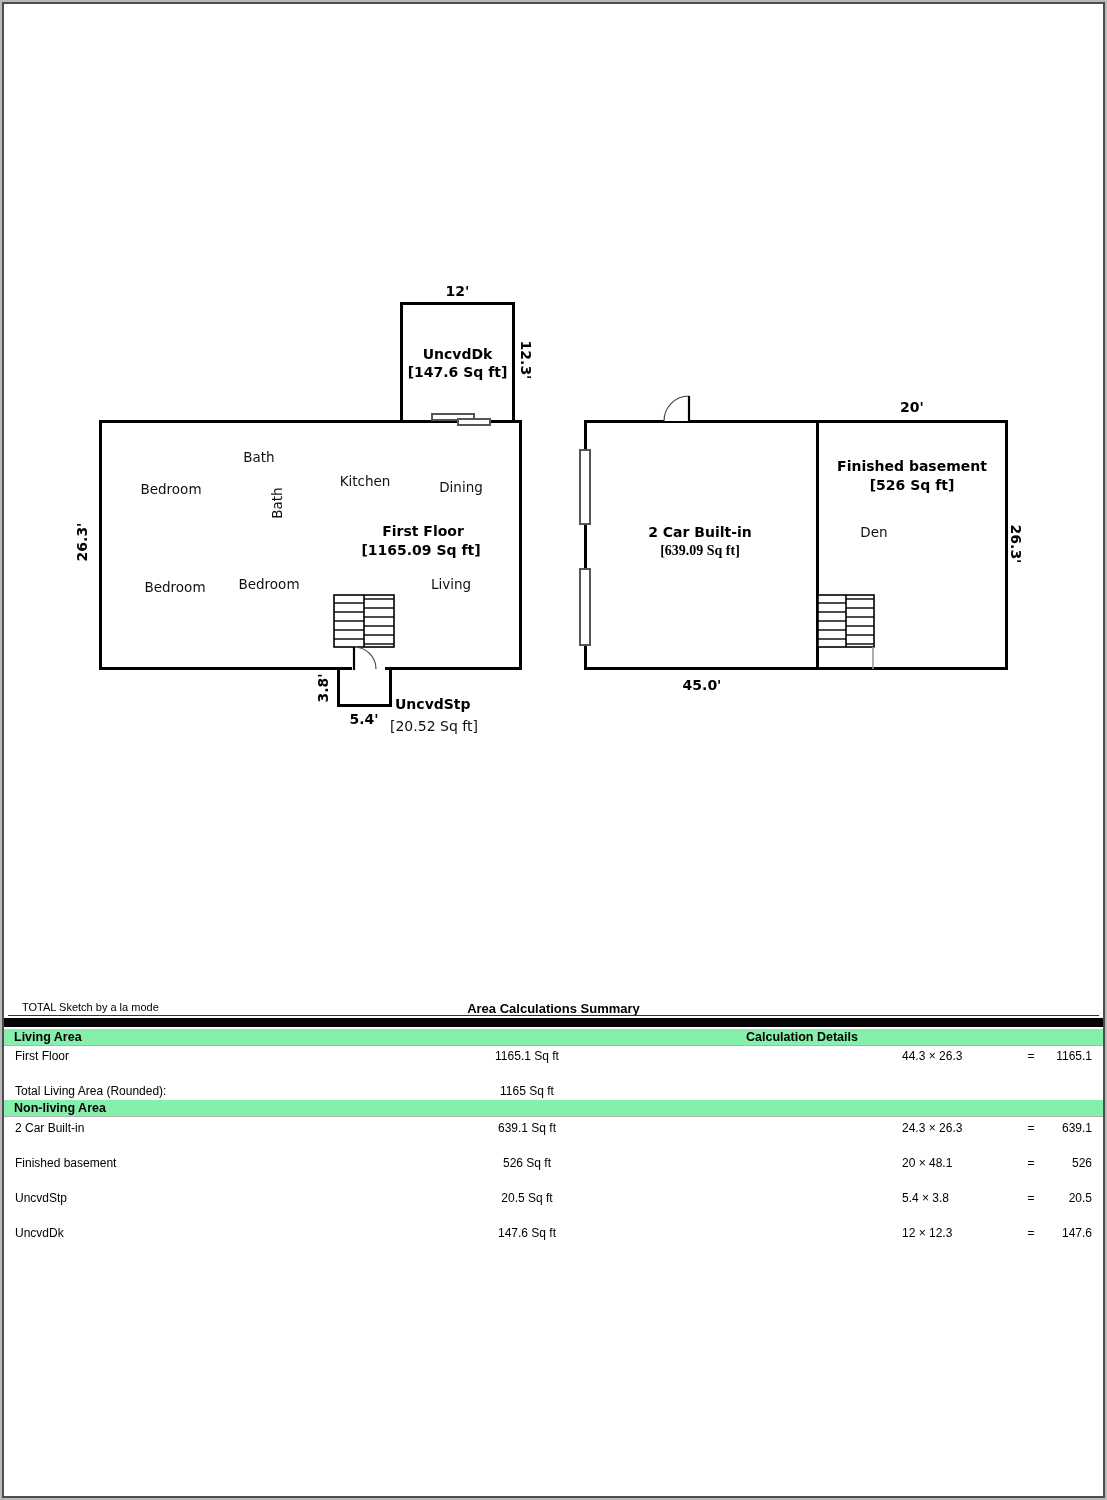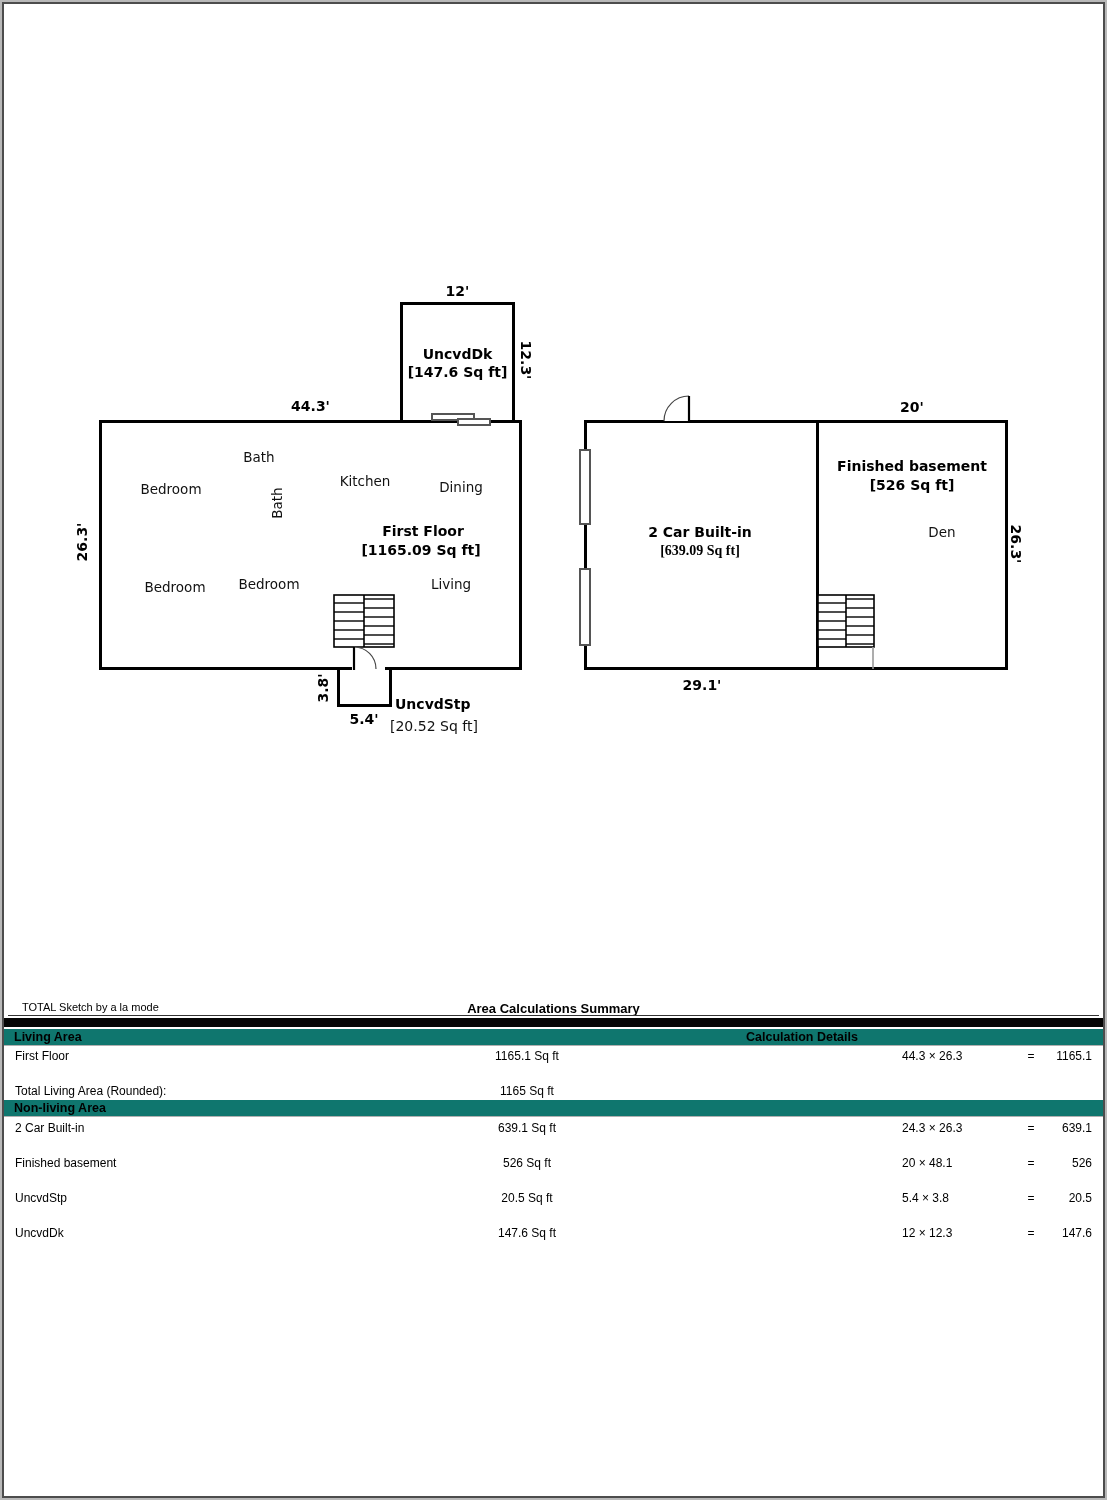--- a/index.html
+++ b/index.html
@@ -18,21 +18,21 @@
   .rot-cw{transform:rotate(90deg);}
   .symbol{position:absolute;}
   .winrect{position:absolute;background:#fff;border:2px solid #555;box-sizing:border-box;}
 
   
   .summary{position:absolute;left:0;top:0;width:1103px;font-family:"Liberation Sans",sans-serif;font-size:12px;color:#000;}
   .brand{position:absolute;left:20px;top:999px;font-size:11px;white-space:nowrap;}
   .sum-title{position:absolute;left:0;top:999px;width:1103px;text-align:center;font-weight:bold;font-size:13px;}
   .rule{position:absolute;left:6px;top:1013px;width:1091px;height:1px;background:#333;}
   .blackbar{position:absolute;left:0;top:1016px;width:1103px;height:9px;background:#050505;}
-  .band{position:absolute;left:0;width:1103px;height:17px;background:#0f766e;border-bottom:1px solid #b0b0b0;box-sizing:border-box;}
+  .band{position:absolute;left:0;width:1103px;height:17px;background:#86efac;border-bottom:1px solid #b0b0b0;box-sizing:border-box;}
   .band .bl{position:absolute;left:12px;top:1px;font-weight:bold;font-size:12.5px;}
   .band .bc{position:absolute;left:697px;top:1px;width:206px;text-align:center;font-weight:bold;font-size:12.5px;}
   .trow{position:absolute;left:0;width:1103px;height:16px;line-height:16px;}
   .c-name{position:absolute;left:13px;white-space:nowrap;}
   .c-area{position:absolute;left:425px;width:200px;text-align:center;white-space:nowrap;}
   .c-calc{position:absolute;right:13px;top:0;display:flex;}
   .c-calc .expr{display:inline-block;width:120px;text-align:left;}
   .c-calc .eq{display:inline-block;width:18px;text-align:center;}
   .c-calc .val{display:inline-block;width:52px;text-align:right;}
   .bold{font-weight:normal;}
@@ -43,21 +43,20 @@
 <div class="page">
 
   <div class="box" style="left:398px;top:300px;width:115px;height:121px;display:flex;flex-direction:column;align-items:center;justify-content:center;row-gap:2px;">
     <span class="bold" style="font-size:14px;font-weight:bold;">UncvdDk</span>
     <span style="font-size:14px;font-weight:bold;">[147.6 Sq ft]</span>
   </div>
   <div class="dim" style="left:398px;top:281px;width:115px;">12'</div>
   <div class="dim vrot rot-cw" style="left:499px;top:349px;width:50px;">12.3'</div>
 
   <div class="box" style="left:97px;top:418px;width:423px;height:250px;"></div>
-  <div class="dim" style="left:97px;top:396px;width:423px;">44.3'</div>
   <div class="dim vrot rot-ccw" style="left:55px;top:531px;width:50px;">26.3'</div>
 
   <div class="winrect" style="left:429px;top:411px;width:44px;height:8px;"></div>
   <div class="winrect" style="left:455px;top:416px;width:34px;height:8px;"></div>
 
   <div class="room" style="left:227px;top:447px;width:60px;">Bath</div>
   <div class="room" style="left:124px;top:479px;width:90px;">Bedroom</div>
   <div class="room vrot rot-ccw" style="left:250px;top:492px;width:50px;">Bath</div>
   <div class="room" style="left:323px;top:471px;width:80px;">Kitchen</div>
   <div class="room" style="left:419px;top:477px;width:80px;">Dining</div>
@@ -125,24 +124,24 @@
       <line x1="29" y1="23" x2="57" y2="23"></line>
         <line x1="29" y1="32" x2="57" y2="32"></line>
       <line x1="29" y1="41" x2="57" y2="41"></line>
         <line x1="29" y1="50" x2="57" y2="50"></line>
     </g>
     <line x1="56" y1="53" x2="56" y2="75" stroke="#999" stroke-width="1.6"></line>
   </svg>
 
   <div class="big" style="left:618px;top:522px;width:160px;">2 Car Built-in</div>
   <div class="big" style="left:618px;top:541px;width:160px;font-family:Liberation Serif, serif;">[639.09 Sq ft]</div>
-  <div class="dim" style="left:582px;top:675px;width:236px;">29.1'</div>
+  <div class="dim" style="left:582px;top:675px;width:236px;">45.0'</div>
   <div class="big" style="left:820px;top:456px;width:180px;">Finished basement</div>
   <div class="big" style="left:820px;top:475px;width:180px;">[526 Sq ft]</div>
-  <div class="room" style="left:900px;top:522px;width:80px;">Den</div>
+  <div class="room" style="left:832px;top:522px;width:80px;">Den</div>
   <div class="dim" style="left:814px;top:397px;width:192px;">20'</div>
   <div class="dim vrot rot-cw" style="left:989px;top:533px;width:50px;">26.3'</div>
 
   <div class="summary">
 
     <div class="brand">TOTAL Sketch by a la mode</div>
     <div class="sum-title">Area Calculations Summary</div>
     <div class="rule"></div>
     <div class="blackbar"></div>
 

